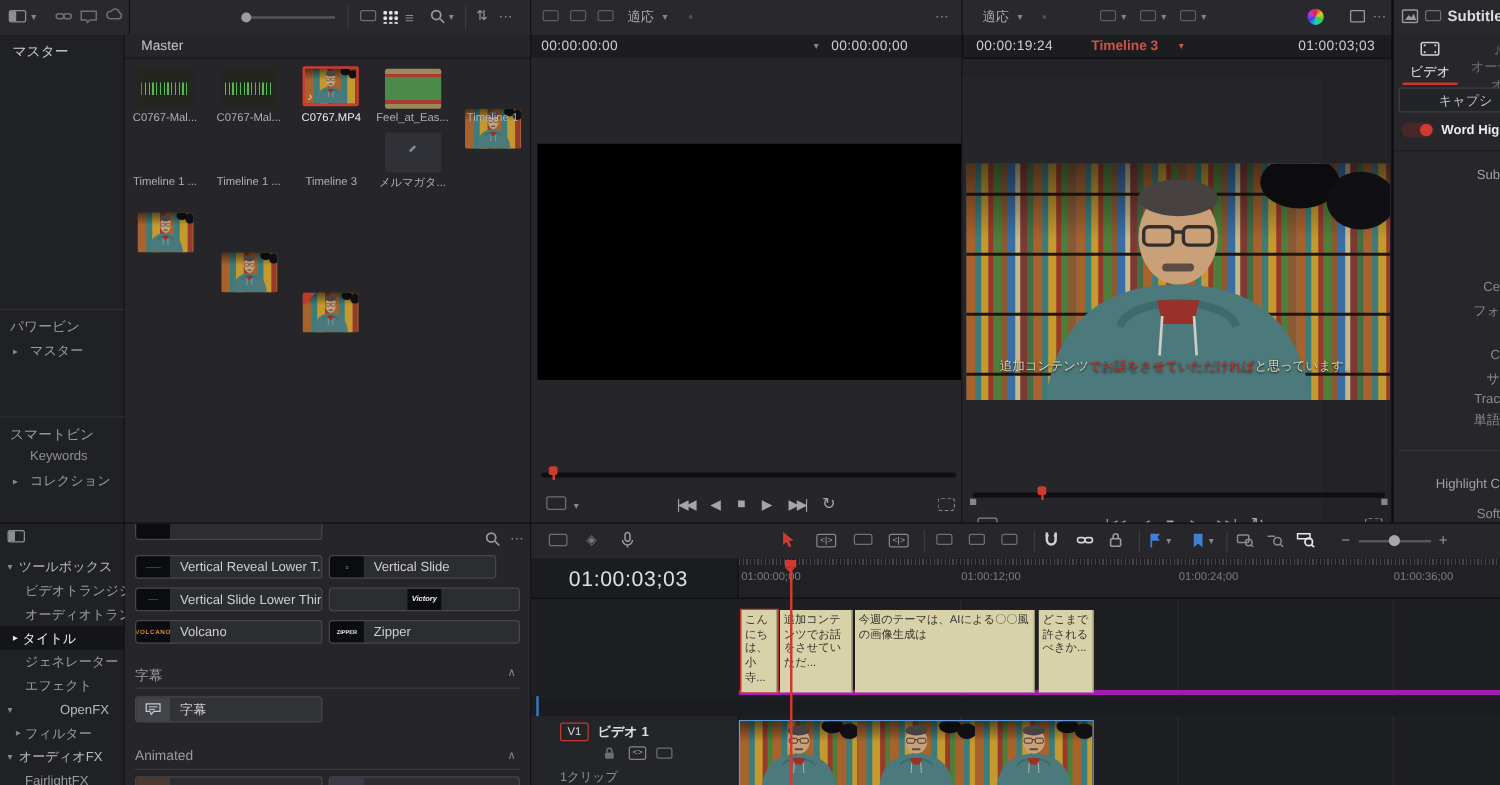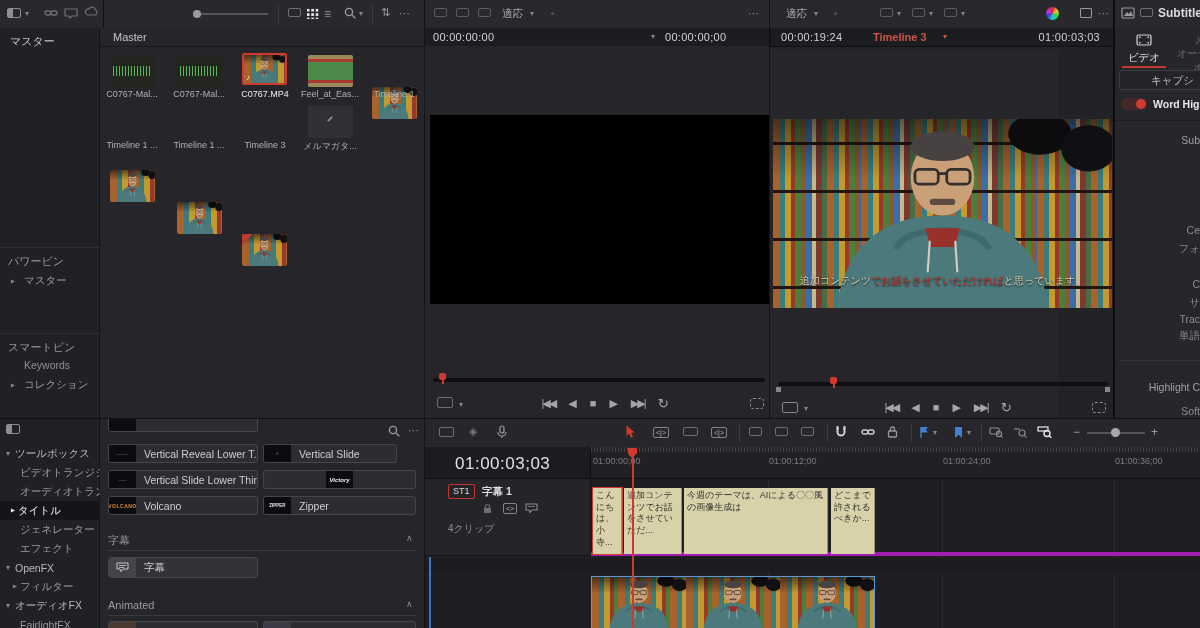--- a/index.html
+++ b/index.html
@@ -270,21 +270,21 @@
           <span style="color:#f2f3f5;">タイトル</span>
         </div>
       <div class="treerow">
           <span style="margin-left:20px;">ジェネレーター</span>
         </div>
       <div class="treerow">
           <span style="margin-left:20px;">エフェクト</span>
         </div>
       <div class="treerow">
           <span class="chev" style="margin:0 5px 0 6px;">▾</span>
-          <span style="color:#b9babd;">OpenFX</span>
+          <span style="color:#b9babd;margin-left:33px;">OpenFX</span>
         </div>
       <div class="treerow">
           <span class="chev" style="margin:0 4px 0 12px;transform:rotate(-90deg);">▾</span>
           <span>フィルター</span>
         </div>
       <div class="treerow">
           <span class="chev" style="margin:0 5px 0 6px;">▾</span>
           <span style="color:#b9babd;">オーディオFX</span>
         </div>
       <div class="treerow">
@@ -383,21 +383,21 @@
       <span>◀</span>
       <span>■</span>
       <span>▶</span>
       <span style="letter-spacing:-2px;">▶▶|</span>
       <span style="font-size:13px;">↻</span>
     </div>
     <span class="abs" style="left:325px;top:352px;width:14px;height:11px;border:1px dashed #85868a;border-radius:3px;box-sizing:border-box;"></span>
   </div>
   <div class="vdiv" style="left:769px;top:28px;height:390px;"></div>
 
-  <div class="abs" style="left:770px;top:50px;width:288px;height:372px;background:#26262a;">
+  <div class="abs" style="left:770px;top:62px;width:288px;height:372px;background:#26262a;">
     <div class="abs manwrap" style="left:3px;top:69px;width:339px;height:189px;background-size:auto, auto 48px, 88px 100%;">
       <svg viewBox="0 0 160 90" preserveAspectRatio="none">
           <use href="#man"></use>
         </svg>
       <div class="abs" style="left:0;right:0;top:155px;text-align:center;font-size:10px;z-index:2;text-shadow:0 1px 2px #000;white-space:nowrap;">
         <span style="color:#ded6b4;">追加コンテンツ</span><span style="color:#c6352c;">でお話をさせていただければ</span><span style="color:#ded6b4;">と思っています。</span>
       </div>
     </div>
     <div class="scrub" style="left:8px;top:332px;width:330px;"></div>
     <span class="abs" style="left:6px;top:337px;width:5px;height:5px;background:#85868a;"></span>
@@ -568,48 +568,45 @@
       <span class="rlabel" style="left:2px;">01:00:00;00</span>
       <span class="rlabel" style="left:178px;">01:00:12;00</span>
       <span class="rlabel" style="left:352px;">01:00:24;00</span>
       <span class="rlabel" style="left:524px;">01:00:36;00</span>
     </div>
 
     <div class="abs" style="left:343px;top:60px;width:1px;height:150px;background:#2a2b2f;"></div>
     <div class="abs" style="left:517px;top:60px;width:1px;height:150px;background:#2a2b2f;"></div>
     <div class="abs" style="left:689px;top:60px;width:1px;height:150px;background:#2a2b2f;"></div>
 
-    <div class="abs" style="left:0;top:60px;width:166px;height:77px;background:#242528;border-right:1px solid #131417;border-bottom:1px solid #131417;box-sizing:border-box;">
-      <span class="abs" style="left:23px;top:5px;padding:0 4px;height:13px;line-height:13px;border:1px solid #c3392f;border-radius:2px;font-size:9px;color:#dadbdd;">ST1</span>
-      <span class="abs" style="left:57px;top:6px;font-size:10.5px;font-weight:bold;color:#dcdde0;">字幕 1</span>
-      <span class="abs toolico" style="left:58px;top:24px;">
-        <svg width="9" height="11" viewBox="0 0 9 11">
-            <rect x="1" y="5" width="7" height="5" rx="1" fill="#6e6f73"></rect>
-            <path d="M2.5,5 v-1.5 a2,2 0 0 1 4,0 v1.5" fill="none" stroke="#6e6f73" stroke-width="1.2"></path>
-          </svg>
-        </span>
-      <span class="abs tbtn" style="left:78px;top:24px;">&lt;&gt;</span>
-      <span class="abs toolico" style="left:100px;top:24px;">
-        <svg width="13" height="11" viewBox="0 0 13 11">
-            <path d="M1,1 h11 v6 h-5 l-2,2.5 -1,-2.5 h-3 z" fill="none" stroke="#8a8b8e" stroke-width="1.1"></path>
-            <line x1="3" y1="3.5" x2="10" y2="3.5" stroke="#8a8b8e" stroke-width=".8"></line>
-          </svg>
-        </span>
-      <span class="abs" style="left:23px;top:43px;font-size:10px;color:#8f9094;">4クリップ</span>
-    </div>
     <div class="abs" style="left:166px;top:60px;width:609px;height:77px;border-bottom:4px solid #a21caf;box-sizing:border-box;">
       <div class="tanclip" style="left:2px;top:9px;width:29px;height:66px;outline:1.5px solid #cf3b30;outline-offset:0;">こんにちは、小寺...</div>
       <div class="tanclip" style="left:33px;top:9px;width:58px;height:66px;">追加コンテンツでお話をさせていただ...</div>
       <div class="tanclip" style="left:93px;top:9px;width:144px;height:66px;">今週のテーマは、AIによる〇〇風の画像生成は</div>
       <div class="tanclip" style="left:240px;top:9px;width:44px;height:66px;">どこまで許されるべきか...</div>
     </div>
 
     <div class="abs" style="left:0;top:139px;width:775px;height:15px;background:#1b1c1f;"></div>
     <div class="abs" style="left:4px;top:138px;width:2px;height:72px;background:#3a77c2;"></div>
 
+    <div class="abs" style="left:0;top:154px;width:166px;height:56px;background:#242528;border-right:1px solid #131417;box-sizing:border-box;">
+      <span class="abs" style="left:23px;top:5px;padding:0 5px;height:13px;line-height:13px;border:1px solid #c3392f;border-radius:2px;font-size:9px;color:#dadbdd;">V1</span>
+      <span class="abs" style="left:53px;top:6px;font-size:10.5px;font-weight:bold;color:#dcdde0;">ビデオ 1</span>
+      <span class="abs toolico" style="left:58px;top:24px;">
+        <svg width="9" height="11" viewBox="0 0 9 11">
+            <rect x="1" y="5" width="7" height="5" rx="1" fill="#6e6f73"></rect>
+            <path d="M2.5,5 v-1.5 a2,2 0 0 1 4,0 v1.5" fill="none" stroke="#6e6f73" stroke-width="1.2"></path>
+          </svg>
+        </span>
+      <span class="abs tbtn" style="left:78px;top:24px;">&lt;&gt;</span>
+      <span class="abs toolico dim" style="left:100px;top:25px;">
+          <span class="ibox"></span>
+        </span>
+      <span class="abs" style="left:23px;top:42px;font-size:10px;color:#8f9094;">1クリップ</span>
+    </div>
     <div class="abs" style="left:166px;top:157px;width:284px;height:53px;border:1px solid #5a9ad8;box-sizing:border-box;display:flex;overflow:hidden;">
       <div class="manwrap" style="flex:none;width:94px;height:100%;background-size:auto, auto 14px, 26px 100%;">
           <svg viewBox="0 0 160 90" preserveAspectRatio="none">
             <use href="#man"></use>
           </svg>
         </div>
       <div class="manwrap" style="flex:none;width:94px;height:100%;background-size:auto, auto 14px, 26px 100%;">
           <svg viewBox="0 0 160 90" preserveAspectRatio="none">
             <use href="#man"></use>
           </svg>

